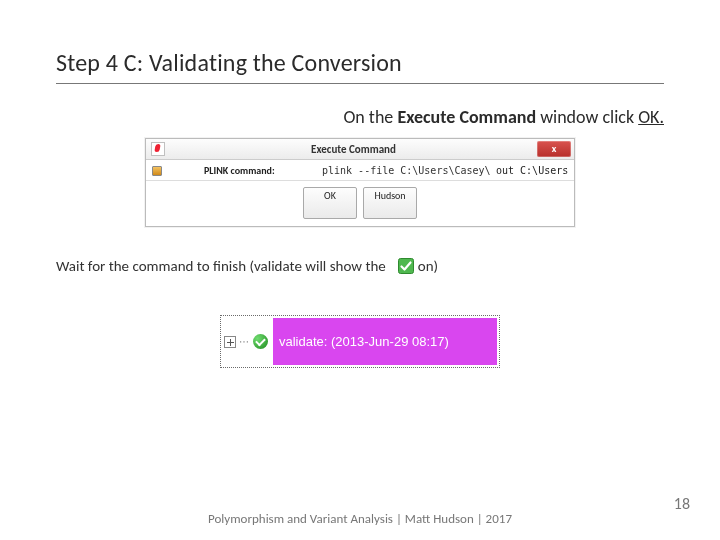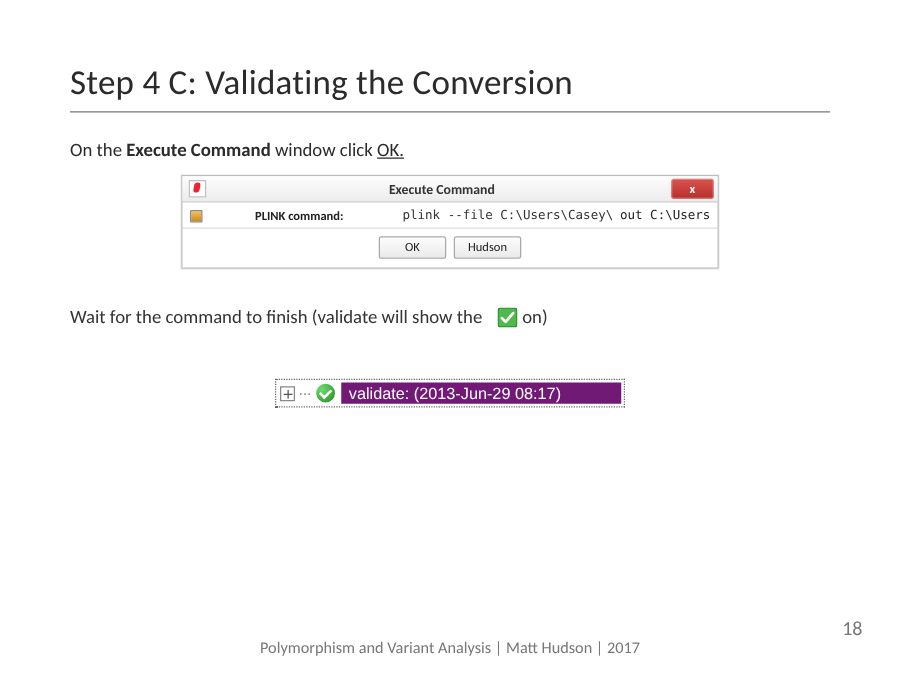--- a/index.html
+++ b/index.html
@@ -13,34 +13,35 @@
     position: relative;
     overflow: hidden;
   }
   .slide {
     padding: 48px 56px 24px 56px;
     height: 100%;
     position: relative;
   }
   h1.title {
     font-weight: 400;
-    font-size: 28px;
+    font-size: 24px;
     margin: 0 0 6px 0;
     color: #2b2b2b;
     letter-spacing: .2px;
   }
   .underline {
     border-bottom: 1px solid #777;
     width: 100%;
     margin-bottom: 22px;
   }
   .body-text {
-    font-size: 15px;
+    font-size: 18px;
     margin: 0 0 10px 0;
     color: #2b2b2b;
+    text-align: right;
   }
   .body-text b { font-weight: 700; }
 
   
   .dialog-wrap {
     width: 430px;
     margin: 0 auto 18px auto;
     border: 1px solid #bbb;
     box-shadow: 0 0 0 1px rgba(0,0,0,.05);
     position: relative;
@@ -118,21 +119,21 @@
   .dlg-out { width:72px; font-family:"Consolas",monospace; font-size:10px; white-space:nowrap; overflow:hidden; }
   .dlg-divider { border-top:1px solid #ddd; margin:1px -6px 3px -6px; }
   .dlg-buttons {
     display:flex;
     justify-content:center;
     gap:6px;
     padding: 3px 0 5px 0;
   }
   .dlg-btn {
     min-width: 54px;
-    height: 18px;
+    height: 32px;
     font-size: 10px;
     background: linear-gradient(#fdfdfd,#eaeaea);
     border: 1px solid #a9a9a9;
     border-radius: 2px;
     line-height: 15px;
     text-align: center;
     color:#222;
   }
 
   
@@ -185,25 +186,25 @@
     content:"";
     position:absolute;
     left:3px; top:4px;
     width:7px; height:4px;
     border-left:2px solid #fff;
     border-bottom:2px solid #fff;
     transform: rotate(-45deg);
   }
   .track-label {
     flex:1;
-    background: #701a75;
+    background: #d946ef;
     color:#fff;
     font-family:"Tahoma","Segoe UI",sans-serif;
     font-size:13px;
-    padding: 1px 6px;
+    padding: 16px 6px;
     white-space:nowrap;
     overflow:hidden;
   }
 
   .footer {
     position:absolute;
     left:0; right:0;
     bottom: 14px;
     display:flex;
     justify-content:center;

